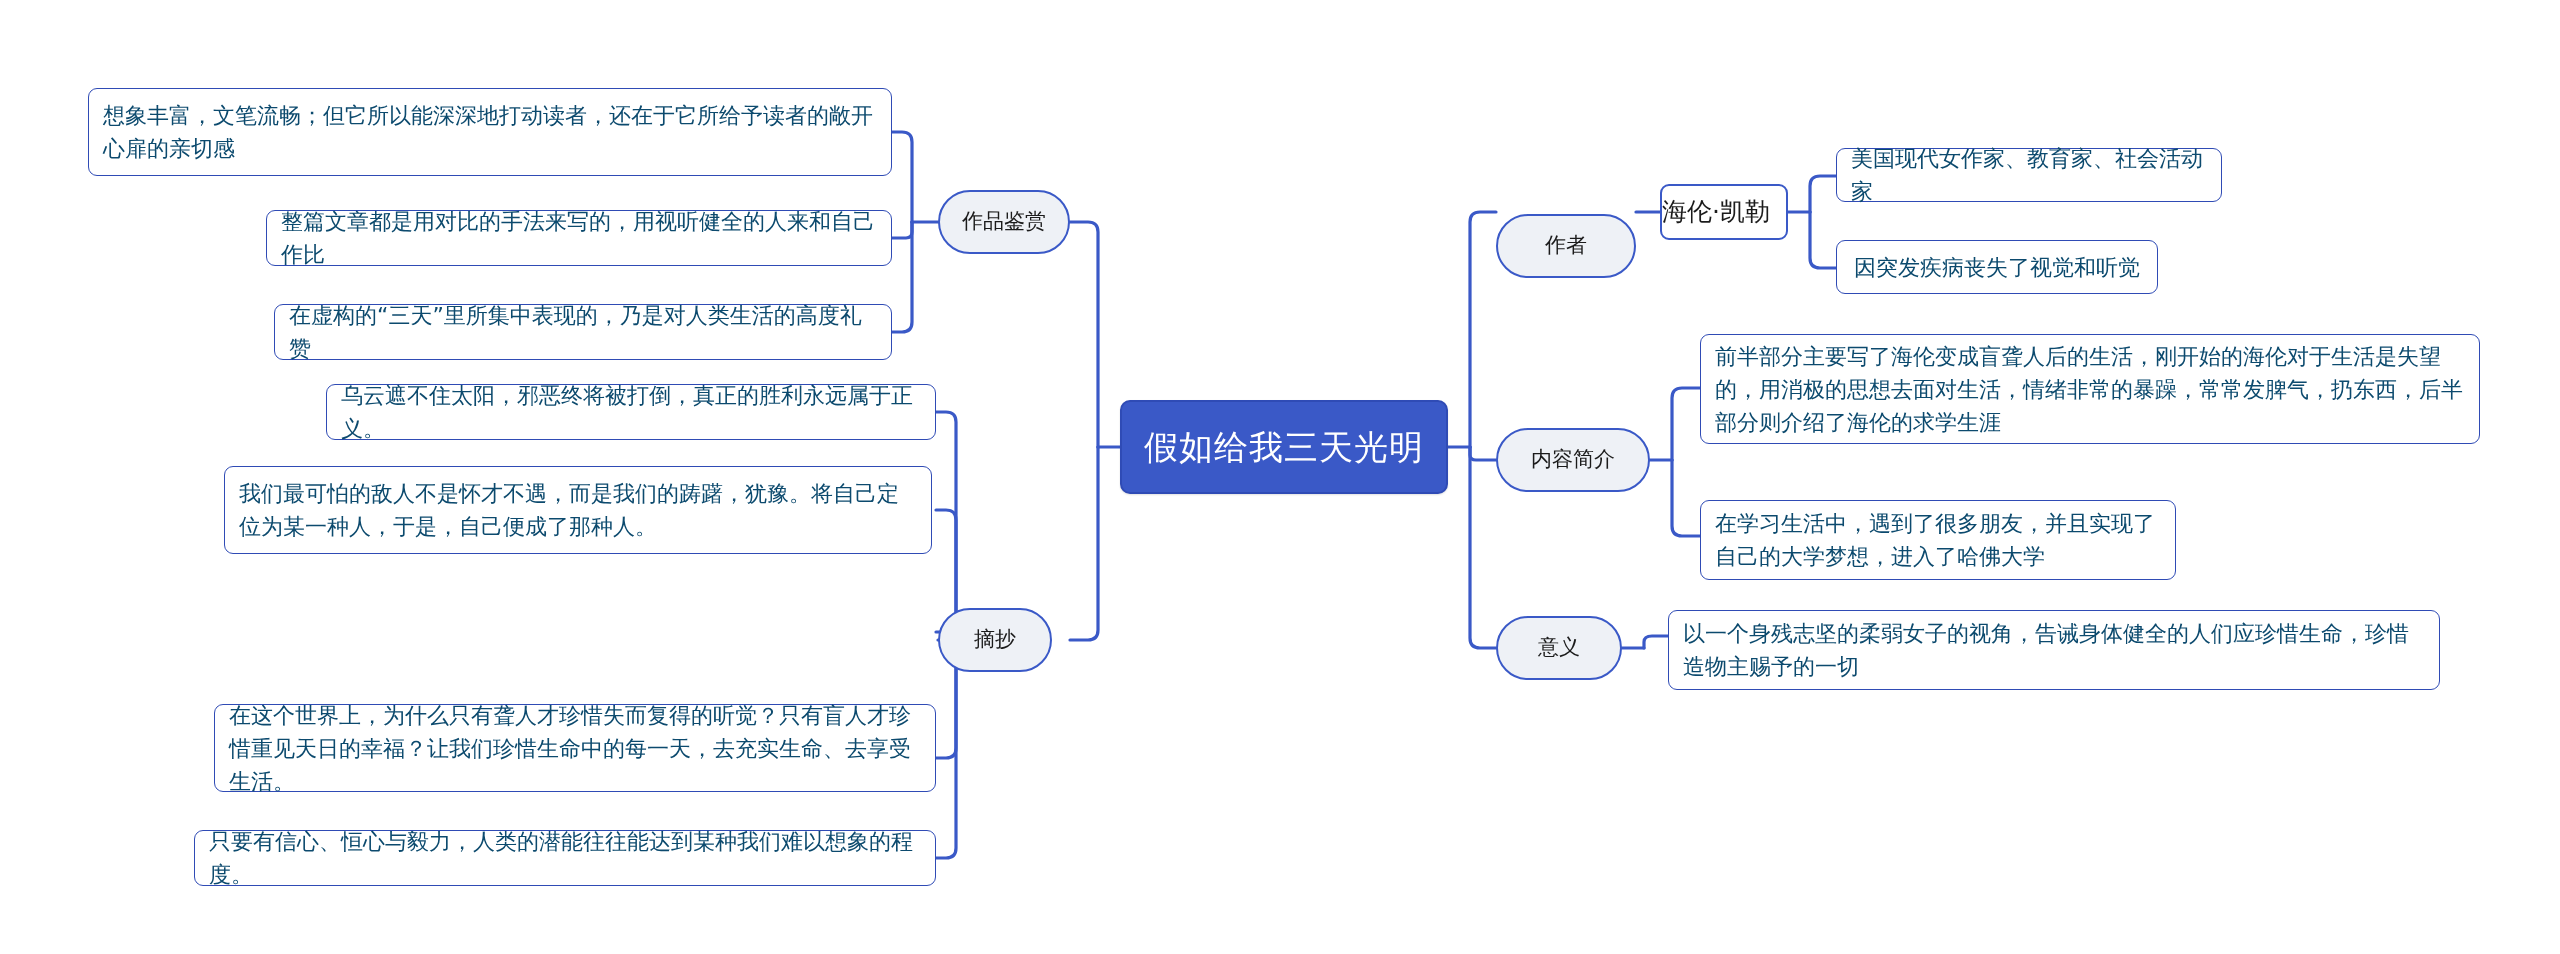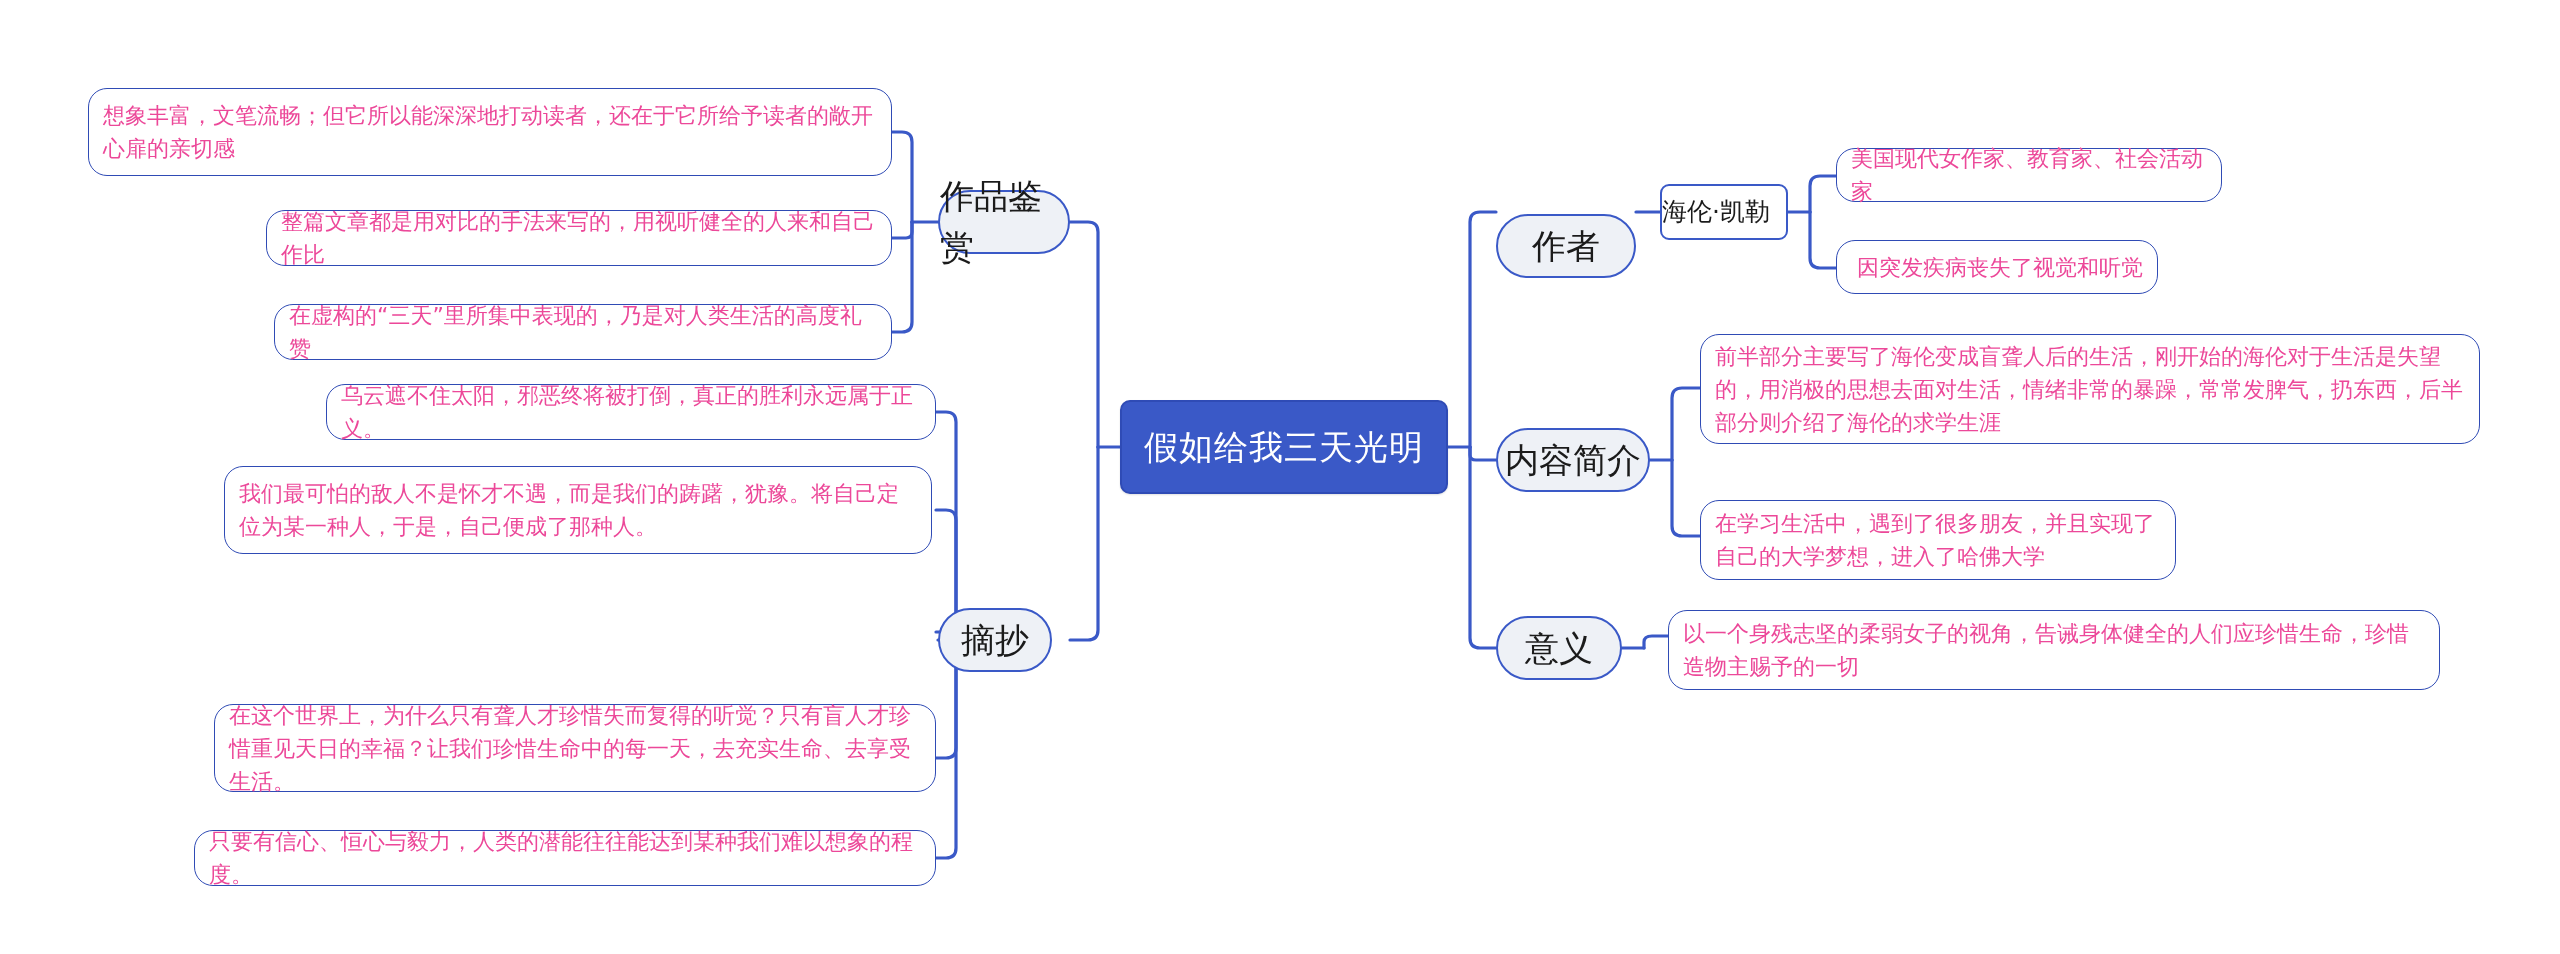--- a/index.html
+++ b/index.html
@@ -25,41 +25,41 @@
     justify-content:center;
     letter-spacing:1px;
     box-shadow:0 1px 2px rgba(0,0,0,.12);
   }
   
   .cat{
     background:#eef1f6;
     border:2.5px solid #3a59c7;
     border-radius:999px;
     color:#1b1b1b;
-    font-size:34px;
+    font-size:21px;
     justify-content:center;
   }
   
   .sub{
     background:#ffffff;
     border:2px solid #3a59c7;
     border-radius:9px;
     color:#1b1b1b;
     font-size:25px;
     justify-content:flex-start;
   }
   
   .leaf{
     background:#ffffff;
     border:1.6px solid #2f4bb5;
-    border-radius:19px;
-    color:#ec4899;
+    border-radius:9px;
+    color:#0c4a6e;
     font-size:22px;
     padding:7px 14px;
-    justify-content:flex-end;
+    justify-content:center;
   }
 </style>
 </head>
 <body>
 
 <div id="canvas">
 
   <svg class="links" xmlns="http://www.w3.org/2000/svg">
     <g fill="none" stroke="#3a59c7" stroke-width="3.2" stroke-linecap="round" stroke-linejoin="round">
 

